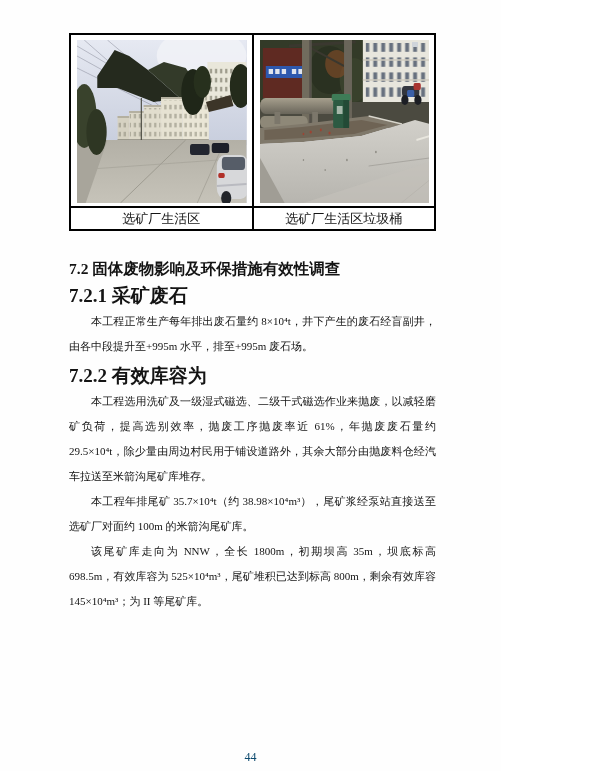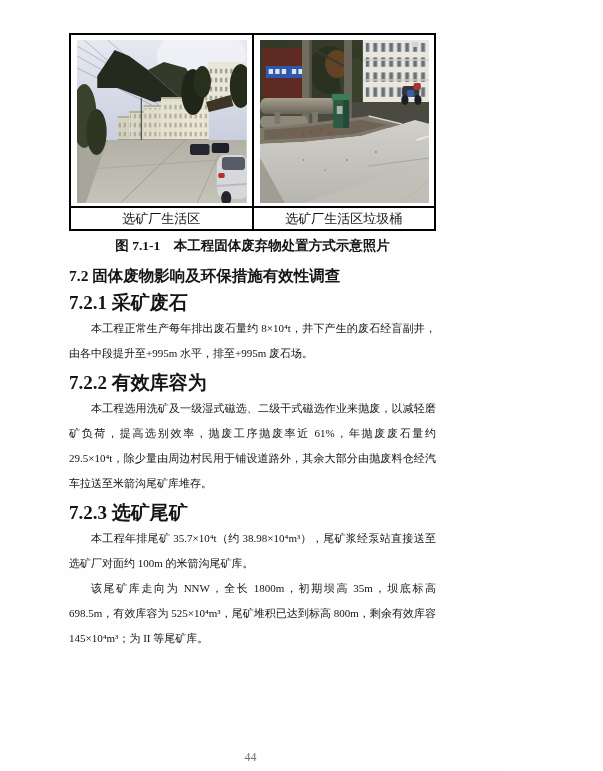--- a/index.html
+++ b/index.html
@@ -16,26 +16,26 @@
   td.photo-cell.right{border-left:2px solid #000;}
   .photo{height:163px;width:100%;overflow:hidden;background:#dfe2ea;}
   .photo svg{display:block;width:100%;height:100%;}
   td.caption-cell{
     border-top:2px solid #000;text-align:center;font-size:13px;
     height:21px;line-height:21px;
   }
   td.caption-cell.right{border-left:2px solid #000;}
   
   .figure-caption{text-align:center;font-weight:bold;font-size:13.5px;margin-top:6px;line-height:18px;}
-  .h2{font-size:15.5px;font-weight:bold;margin:10px 0 0 0;line-height:21px;}
+  .h2{font-size:15.5px;font-weight:bold;margin:27px 0 0 0;line-height:21px;}
   .h3{font-size:19px;font-weight:bold;margin:7px 0 4px 0;line-height:19px;}
   p.body{font-size:11px;line-height:25px;text-align:justify;text-indent:2em;margin:0;}
   .page-number{
     position:absolute;left:0;right:0;bottom:6px;text-align:center;
-    font-size:12px;color:#737373;
+    font-size:12px;color:#0c4a6e;
   }
 </style>
 </head>
 <body>
 
 <div class="page">
   <div class="content">
 
     <table class="photo-table">
       <tbody>
@@ -189,30 +189,28 @@
           </div>
         </td>
       </tr>
       <tr>
         <td class="caption-cell">选矿厂生活区</td>
         <td class="caption-cell right">选矿厂生活区垃圾桶</td>
       </tr>
     </tbody>
       </table>
 
-    <div class="figure-caption">图 7.1-1　本工程固体废弃物处置方式示意照片</div>
 
     <div class="h2">7.2 固体废物影响及环保措施有效性调查</div>
 
     <div class="h3">7.2.1 采矿废石</div>
     <p class="body">本工程正常生产每年排出废石量约 8×10⁴t，井下产生的废石经盲副井，由各中段提升至+995m 水平，排至+995m 废石场。</p>
 
     <div class="h3">7.2.2 有效库容为</div>
     <p class="body">本工程选用洗矿及一级湿式磁选、二级干式磁选作业来抛废，以减轻磨矿负荷，提高选别效率，抛废工序抛废率近 61%，年抛废废石量约 29.5×10⁴t，除少量由周边村民用于铺设道路外，其余大部分由抛废料仓经汽车拉送至米箭沟尾矿库堆存。</p>
 
-    <div class="h3">7.2.3 选矿尾矿</div>
     <p class="body">本工程年排尾矿 35.7×10⁴t（约 38.98×10⁴m³），尾矿浆经泵站直接送至选矿厂对面约 100m 的米箭沟尾矿库。</p>
     <p class="body">该尾矿库走向为 NNW，全长 1800m，初期坝高 35m，坝底标高 698.5m，有效库容为 525×10⁴m³，尾矿堆积已达到标高 800m，剩余有效库容 145×10⁴m³；为 II 等尾矿库。</p>
 
   </div>
 
   <div class="page-number">44</div>
 </div>
 
 </body></html>

